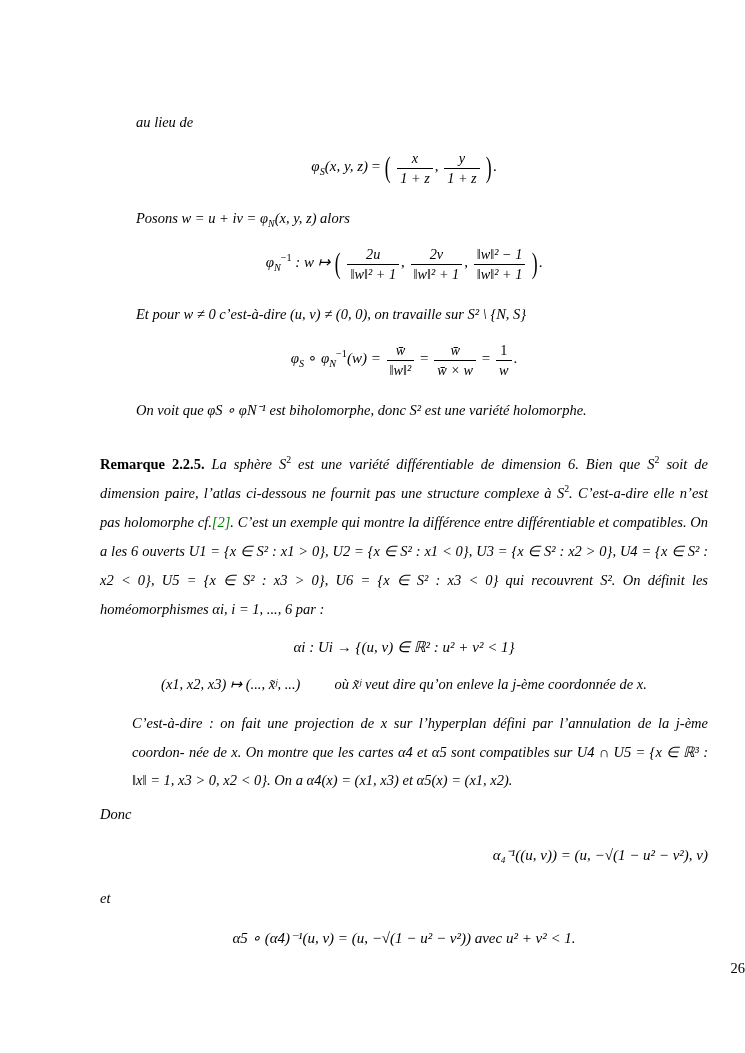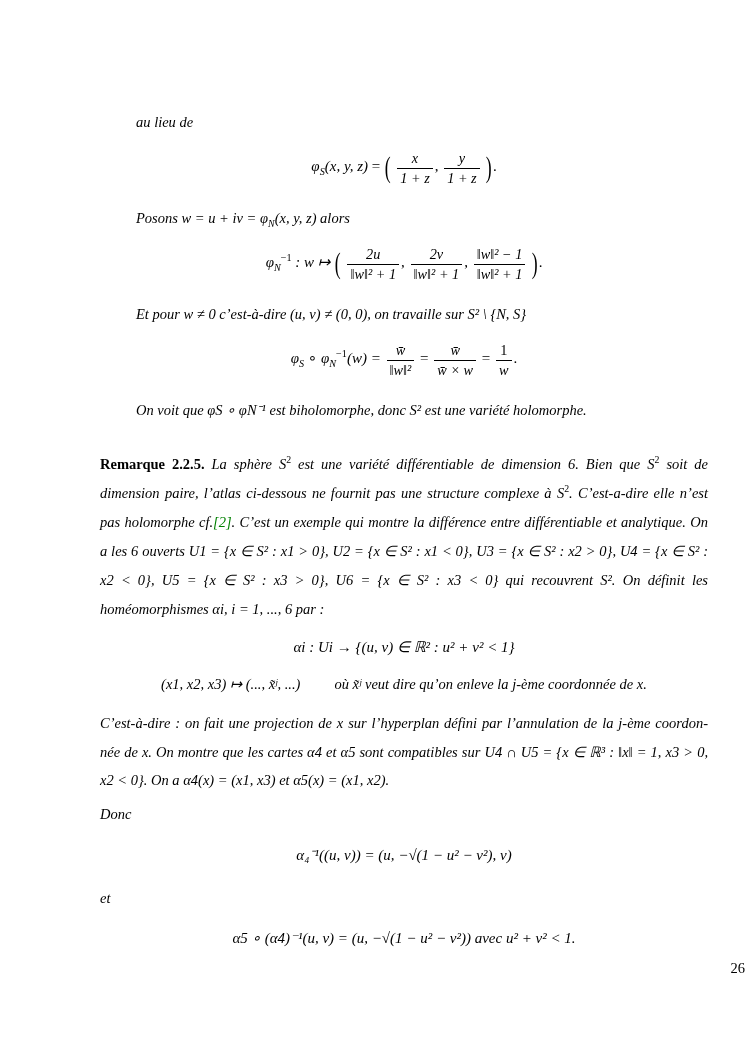--- a/index.html
+++ b/index.html
@@ -173,46 +173,46 @@
     </div>
 
     <div class="para indent" style="margin-top:18px;">
       <span>On voit que φS ∘ φN⁻¹ est biholomorphe, donc S² est une variété holomorphe.</span>
     </div>
 
     <div class="remarque">
       <b>Remarque 2.2.5.</b>
       <span>La sphère </span><span class="mathit">S</span><sup class="nm">2</sup><span> est une variété différentiable de dimension 6. Bien que </span><span class="mathit">S</span><sup class="nm">2</sup><span> soit de</span>
       <span>dimension paire, l’atlas ci-dessous ne fournit pas une structure complexe à </span><span class="mathit">S</span><sup class="nm">2</sup><span>. C’est-a-dire elle n’est</span>
-      <span>pas holomorphe cf.</span><span class="bracket-link">[2]</span><span>. C’est un exemple qui montre la différence entre différentiable et analytique.</span>
+      <span>pas holomorphe cf.</span><span class="bracket-link">[2]</span><span>. C’est un exemple qui montre la différence entre différentiable et compatibles.</span>
       <span>On a les 6 ouverts U1 = {x ∈ S² : x1 &gt; 0}, U2 = {x ∈ S² : x1 &lt; 0}, U3 = {x ∈ S² : x2 &gt; 0},</span>
       <span>U4 = {x ∈ S² : x2 &lt; 0}, U5 = {x ∈ S² : x3 &gt; 0}, U6 = {x ∈ S² : x3 &lt; 0} qui recouvrent S². On</span>
       <span>définit les homéomorphismes αi, i = 1, ..., 6 par :</span>
     </div>
 
     <div class="display" style="margin-bottom:20px;">
       <span class="mathit">αi : Ui → {(u, v) ∈ ℝ² : u² + v² &lt; 1}</span>
     </div>
 
     <div style="font-size:14.5px; font-style:italic; margin:10px 0 16px 0; display:flex; justify-content:center; gap:34px;">
       <span>(x1, x2, x3) ↦ (..., x̃ʲ, ...)</span>
       <span>où x̃ʲ veut dire qu’on enleve la j-ème coordonnée de x.</span>
     </div>
 
-    <div class="para" style="margin-top:16px;">
+    <div class="para" style="margin-top:16px;margin-left:32px;">
       <span>C’est-à-dire : on fait une projection de x sur l’hyperplan défini par l’annulation de la j-ème coordon-</span>
       <span>née de x. On montre que les cartes α4 et α5 sont compatibles sur U4 ∩ U5 = {x ∈ ℝ³ : ‖x‖ = 1, x3 &gt;</span>
       <span>0, x2 &lt; 0}. On a α4(x) = (x1, x3) et α5(x) = (x1, x2).</span>
     </div>
 
     <div class="para" style="margin-top:6px;">
       <span>Donc</span>
     </div>
 
-    <div class="display" style="margin-top:16px;margin-bottom:20px;">
+    <div class="display" style="margin-top:16px;margin-bottom:20px;text-align:right;">
       <span class="mathit">α₄⁻¹((u, v)) = (u, −√(1 − u² − v²), v)</span>
     </div>
 
     <div class="para" style="margin-top:10px;">
       <span>et</span>
     </div>
 
     <div class="display" style="margin-top:16px;">
       <span class="mathit">α5 ∘ (α4)⁻¹(u, v) = (u, −√(1 − u² − v²))    avec u² + v² &lt; 1.</span>
     </div>

